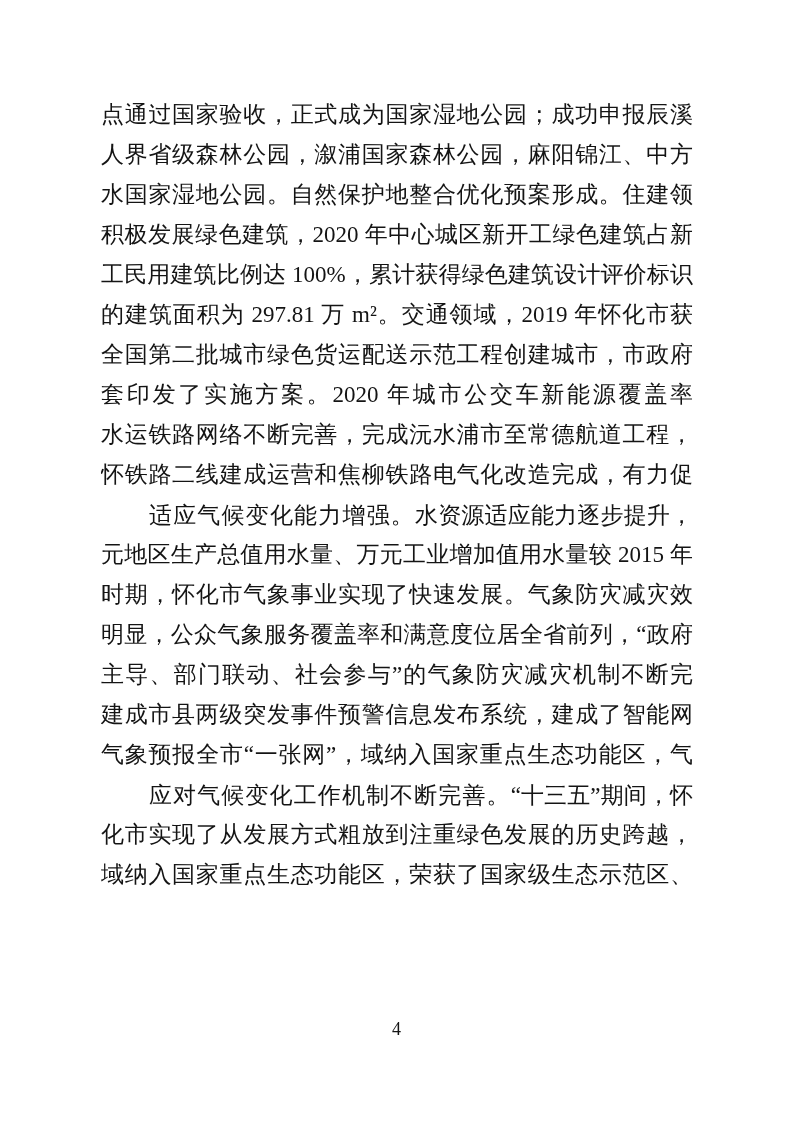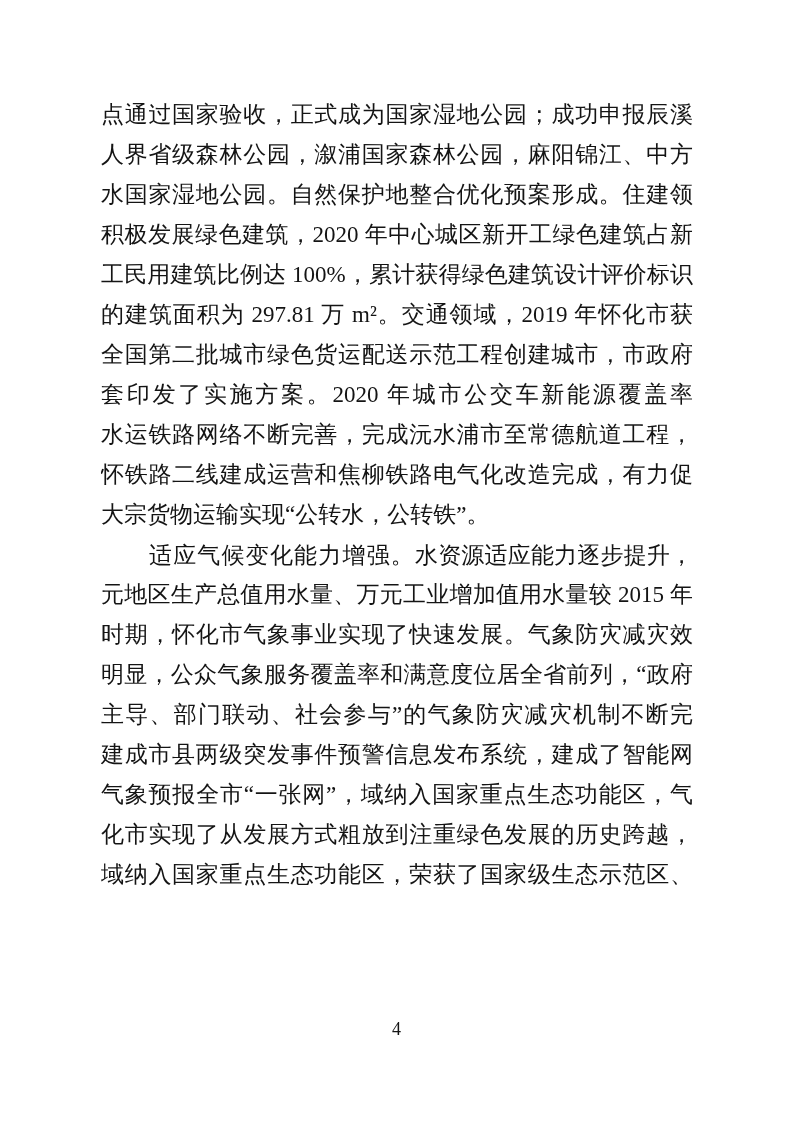--- a/index.html
+++ b/index.html
@@ -67,27 +67,27 @@
       <div class="line"><span class="seg">点通过国家验收，正式成为国家湿地公园；成功申报辰溪仙</span></div>
       <div class="line"><span class="seg">人界省级森林公园，溆浦国家森林公园，麻阳锦江、中方舞</span></div>
       <div class="line"><span class="seg">水国家湿地公园。自然保护地整合优化预案形成。住建领域，</span></div>
       <div class="line"><span class="seg">积极发展绿色建筑，2020 年中心城区新开工绿色建筑占新开</span></div>
       <div class="line"><span class="seg">工民用建筑比例达 100%，累计获得绿色建筑设计评价标识</span></div>
       <div class="line"><span class="seg">的建筑面积为 297.81 万 m²。交通领域，2019 年怀化市获批</span></div>
       <div class="line"><span class="seg">全国第二批城市绿色货运配送示范工程创建城市，市政府配</span></div>
       <div class="line"><span class="seg">套印发了实施方案。2020 年城市公交车新能源覆盖率 100%。</span></div>
       <div class="line"><span class="seg">水运铁路网络不断完善，完成沅水浦市至常德航道工程，渝</span></div>
       <div class="line"><span class="seg">怀铁路二线建成运营和焦柳铁路电气化改造完成，有力促进</span></div>
-      <div class="line no-just"><span class="seg">大宗货物运输实现“公转水，公转铁”。</span></div>
       <div class="line indent"><span class="seg bold-head">适应气候变化能力增强。</span><span class="seg">水资源适应能力逐步提升，万</span></div>
       <div class="line"><span class="seg">元地区生产总值用水量、万元工业增加值用水量较 2015 年</span></div>
       <div class="line"><span class="seg">时期，怀化市气象事业实现了快速发展。气象防灾减灾效益</span></div>
       <div class="line"><span class="seg">明显，公众气象服务覆盖率和满意度位居全省前列，“政府</span></div>
       <div class="line"><span class="seg">主导、部门联动、社会参与”的气象防灾减灾机制不断完善。</span></div>
       <div class="line"><span class="seg">建成市县两级突发事件预警信息发布系统，建成了智能网格</span></div>
       <div class="line"><span class="seg">气象预报全市“一张网”，域纳入国家重点生态功能区，气</span></div>
+      <div class="line indent"><span class="seg bold-head">应对气候变化工作机制不断完善。</span><span class="seg">“十三五”期间，怀</span></div>
       <div class="line"><span class="seg">化市实现了从发展方式粗放到注重绿色发展的历史跨越，全</span></div>
       <div class="line"><span class="seg">域纳入国家重点生态功能区，荣获了国家级生态示范区、全</span></div>
     </div>
   <div class="footer">
     <span class="page-number">4</span>
   </div>
 </div>
 
 </body></html>

